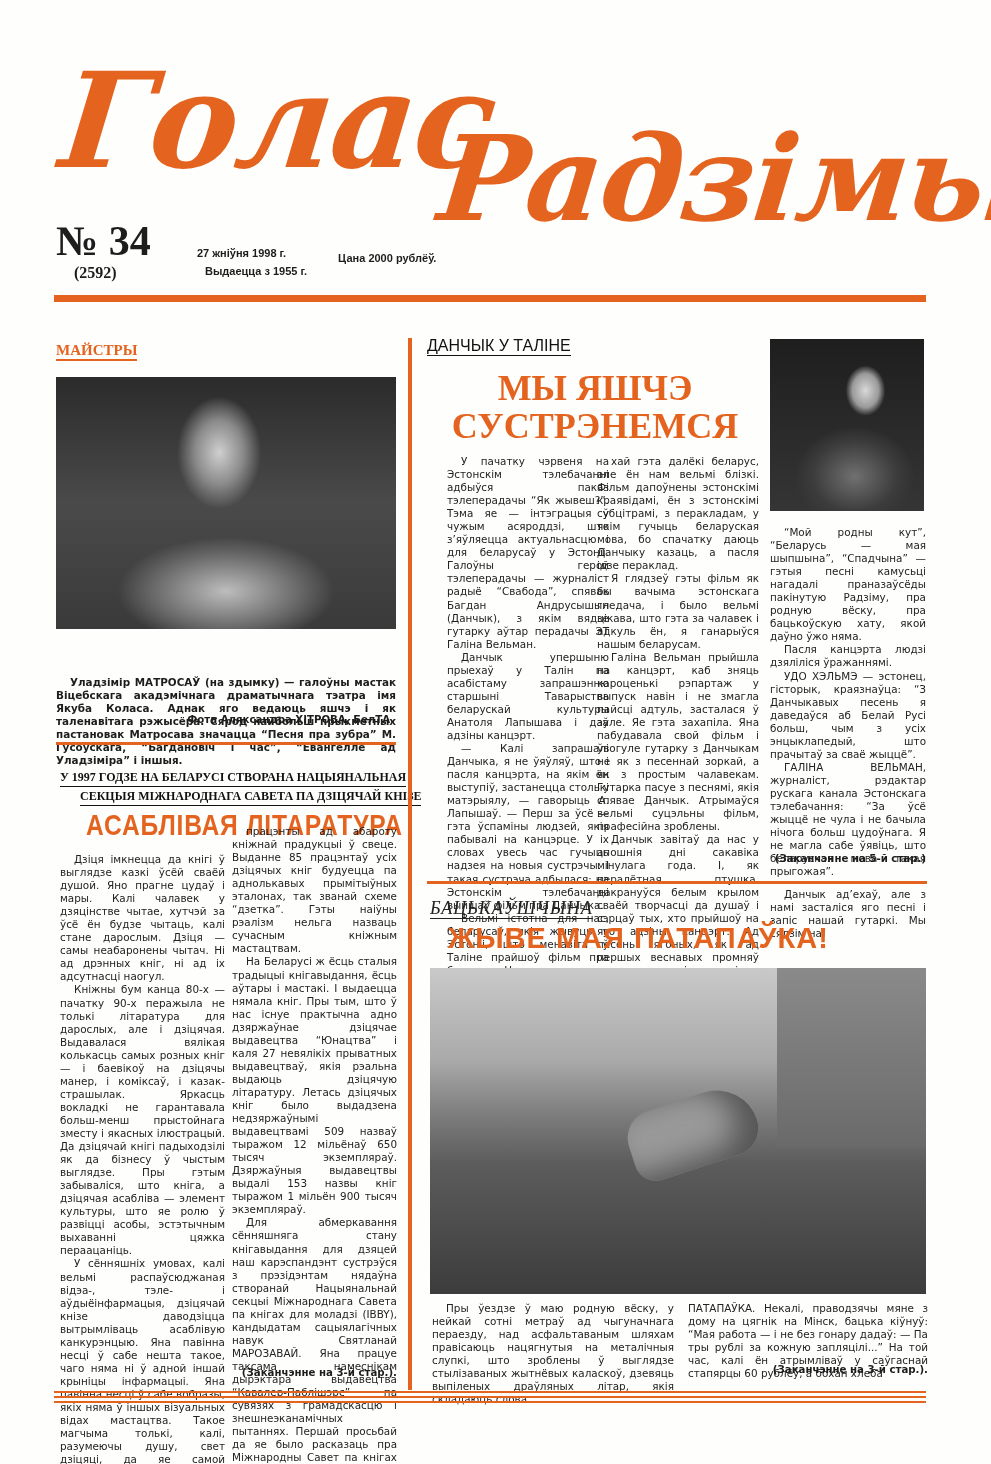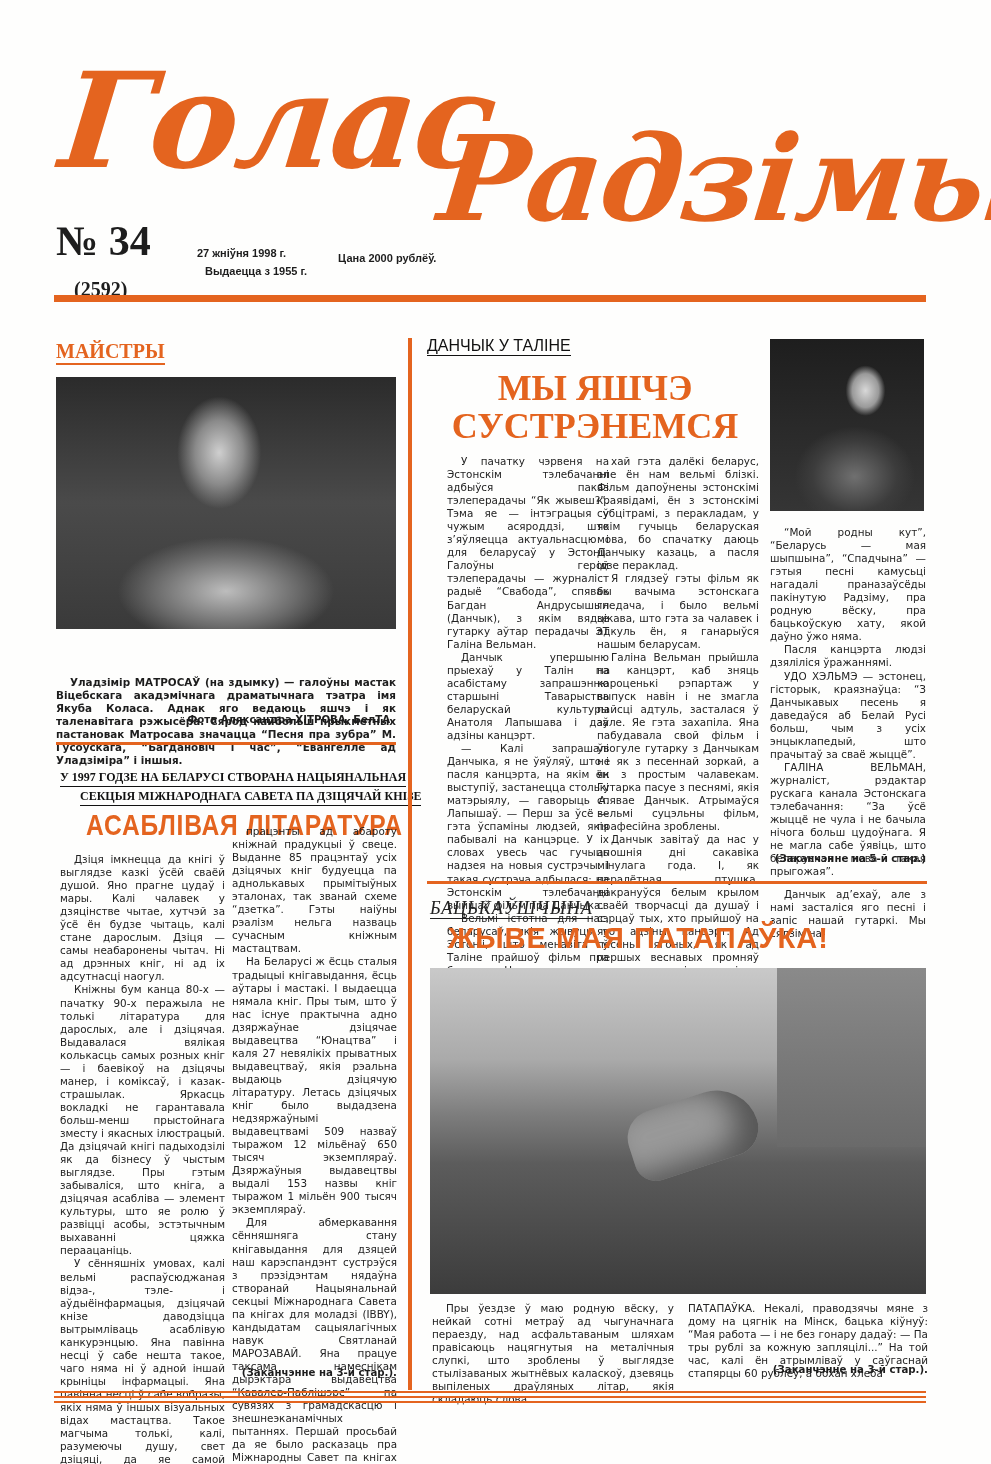--- a/index.html
+++ b/index.html
@@ -5,26 +5,26 @@
   * { box-sizing: border-box; margin: 0; padding: 0; }
   html, body { width: 991px; height: 1464px; background: #fefefd; overflow: hidden; }
   body { position: relative; font-family: "DejaVu Sans", sans-serif; color: #1d1d1d; }
   .abs { position: absolute; }
   :root { --orange: #e4641f; }
 
   
   .mast-1 { left: 62px; top: 55px; font-family: "DejaVu Serif", serif; font-style: italic; font-weight: bold; font-size: 132px; color: var(--orange); letter-spacing: -2px; line-height: 1; transform: skewX(-6deg); }
   .mast-2 { left: 440px; top: 120px; font-family: "DejaVu Serif", serif; font-style: italic; font-weight: bold; font-size: 118px; color: var(--orange); letter-spacing: -2px; line-height: 1; transform: skewX(-6deg); }
   .issue-no { left: 56px; top: 220px; font-family: "Liberation Serif", serif; font-weight: bold; font-size: 42px; line-height: 1; }
-  .issue-sub { left: 74px; top: 278px; font-family: "Liberation Serif", serif; font-weight: bold; font-size: 20px; }
+  .issue-sub { left: 74px; top: 264px; font-family: "Liberation Serif", serif; font-weight: bold; font-size: 16px; }
   .meta { font-family: "Liberation Sans", sans-serif; font-weight: bold; font-size: 11px; }
   .rule-top { left: 54px; top: 295px; width: 872px; height: 7px; background: var(--orange); }
 
   
-  .kicker-orange { font-family: "Liberation Serif", serif; font-weight: bold; font-size: 20px; color: var(--orange); border-bottom: 2px solid var(--orange); padding-bottom: 1px; }
+  .kicker-orange { font-family: "Liberation Serif", serif; font-weight: bold; font-size: 15px; color: var(--orange); border-bottom: 2px solid var(--orange); padding-bottom: 1px; }
   .kicker-black { font-family: "Liberation Sans", sans-serif; font-size: 16px; color: #111; border-bottom: 1.5px solid #111; padding-bottom: 1px; }
   .kicker-small { font-family: Liberation Serif, serif; font-weight: bold; font-size: 12px; color: #111; border-bottom: 1.5px solid #111; padding-bottom: 2px; white-space: nowrap; }
   .kicker-italic { font-family: "Liberation Serif", serif; font-style: italic; font-size: 18px; color: #222; border-bottom: 1.5px solid #222; letter-spacing: 1px; }
 
   .head-serif { font-family: "Liberation Serif", serif; font-weight: bold; color: var(--orange); text-align: center; line-height: 1.05; }
   .head-sans { font-family: "Liberation Sans", sans-serif; font-weight: bold; color: var(--orange); }
 
   
   .photo { background: #555; overflow: hidden; }
   .photo-portrait { background:

